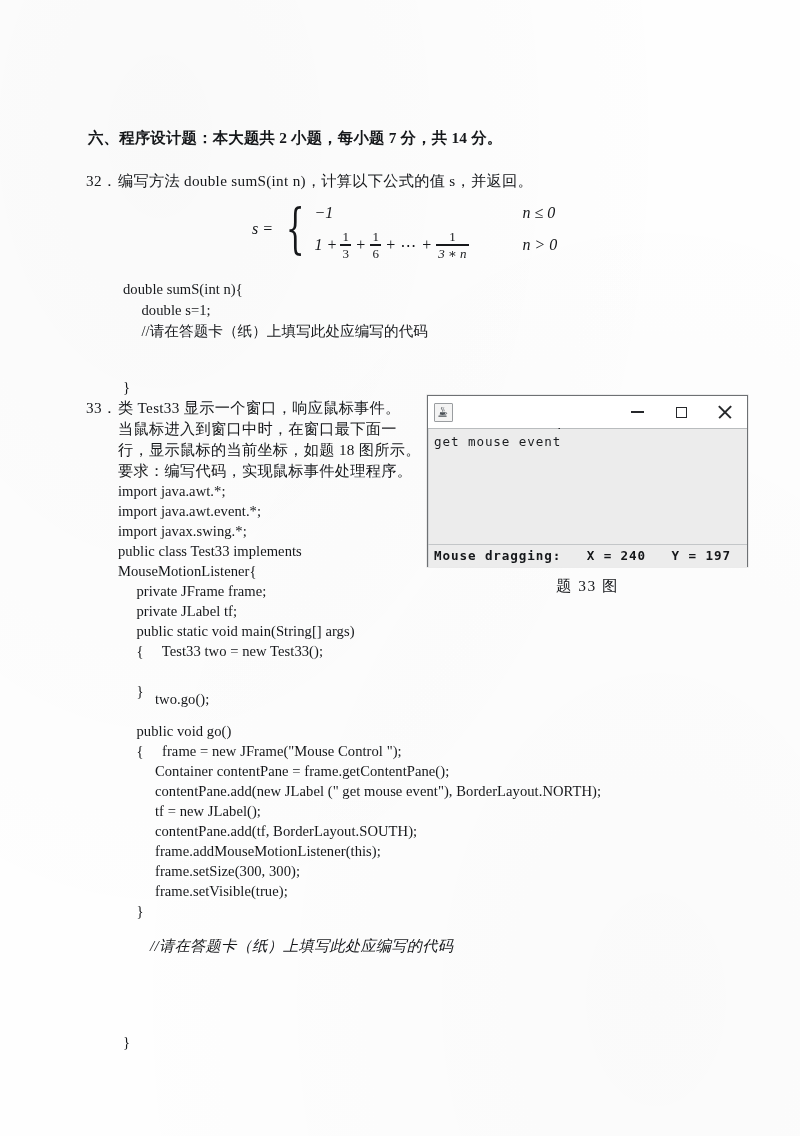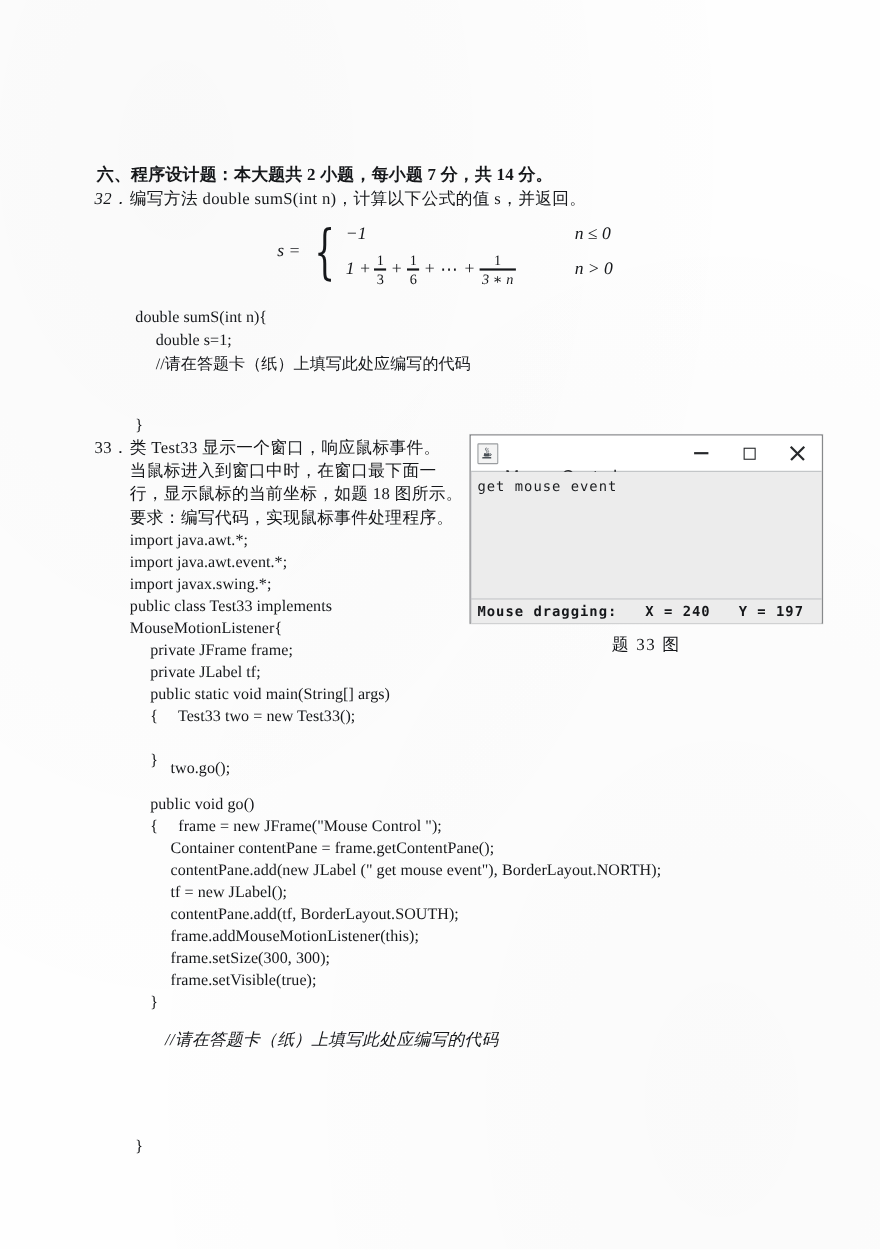--- a/index.html
+++ b/index.html
@@ -255,23 +255,23 @@
     letter-spacing: 1.5px;
   }
 </style>
 </head>
 <body>
 
 <div class="page-scan"></div>
 
 <div class="sheet">
 
-  <div class="tline hdr" style="left:88px; top:152px;">六、程序设计题：本大题共 2 小题，每小题 7 分，共 14 分。</div>
-
-  <div class="tline q-num cn" style="left:86px; top:173px;font-style:italic;">32．</div>
+  <div class="tline hdr" style="left:88px; top:130px;">六、程序设计题：本大题共 2 小题，每小题 7 分，共 14 分。</div>
+
+  <div class="tline q-num cn" style="left:86px; top:173px;">32．</div>
   <div class="tline cn" style="left:118px; top:173px;">编写方法 double sumS(int n)，计算以下公式的值 s，并返回。</div>
 
   <div class="formula">
     <span class="f-lhs">s =</span>
     <span class="f-brace">{</span>
     <div class="f-cases">
       <div class="f-row">
         <span class="f-expr" style="width:208px;">
           <span>−1</span>
         </span>

